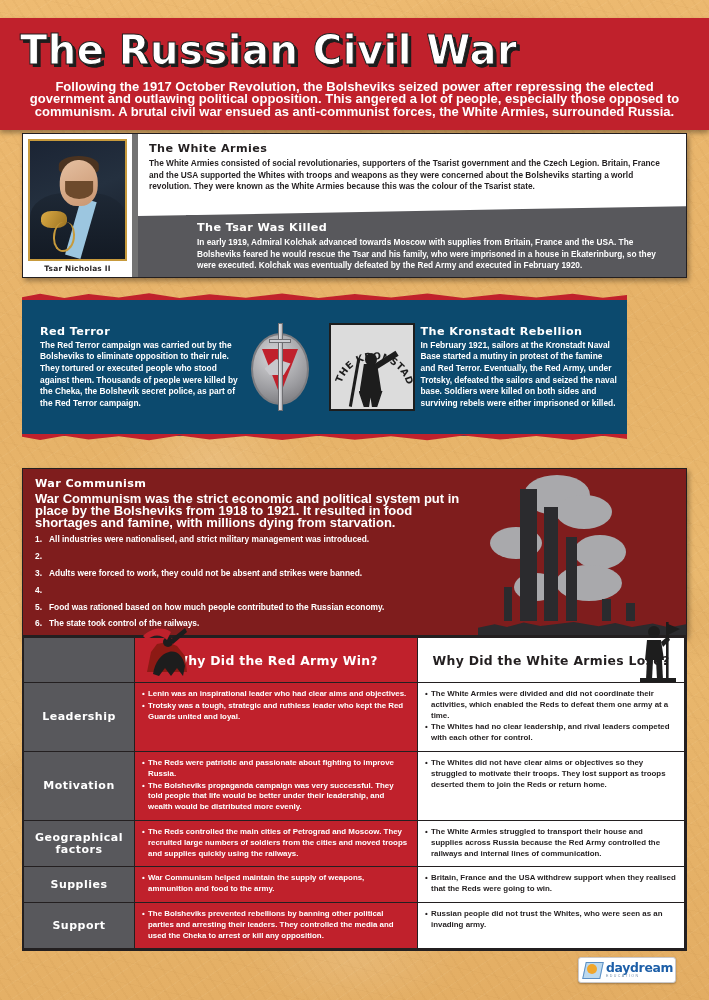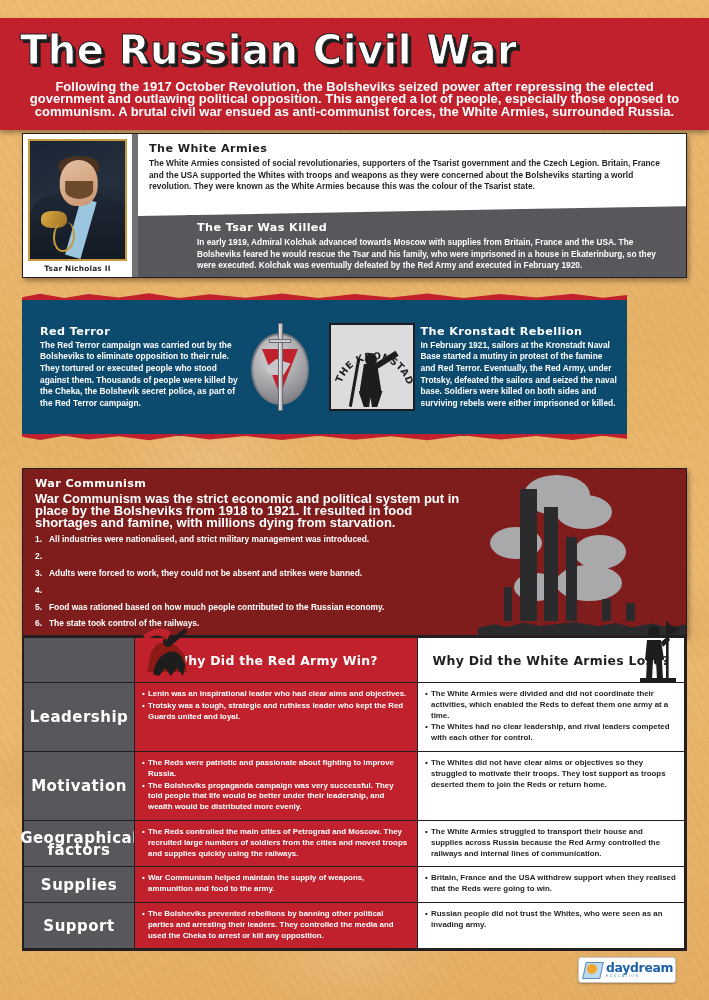--- a/index.html
+++ b/index.html
@@ -407,21 +407,21 @@
   }
   .c-label {
     width: 112px; flex: 0 0 112px;
     background: #58585c;
     display: flex;
     align-items: center;
     justify-content: center;
     text-align: center;
     font-family: "DejaVu Sans", sans-serif;
     font-weight: bold;
-    font-size: 15px;
+    font-size: 11px;
     letter-spacing: .5px;
     line-height: 12px;
     color: #ffffff;
     padding: 2px;
   }
   .c-red {
     width: 284px; flex: 0 0 284px;
     background: #c0212c;
     padding: 6px 8px 6px 7px;
   }

